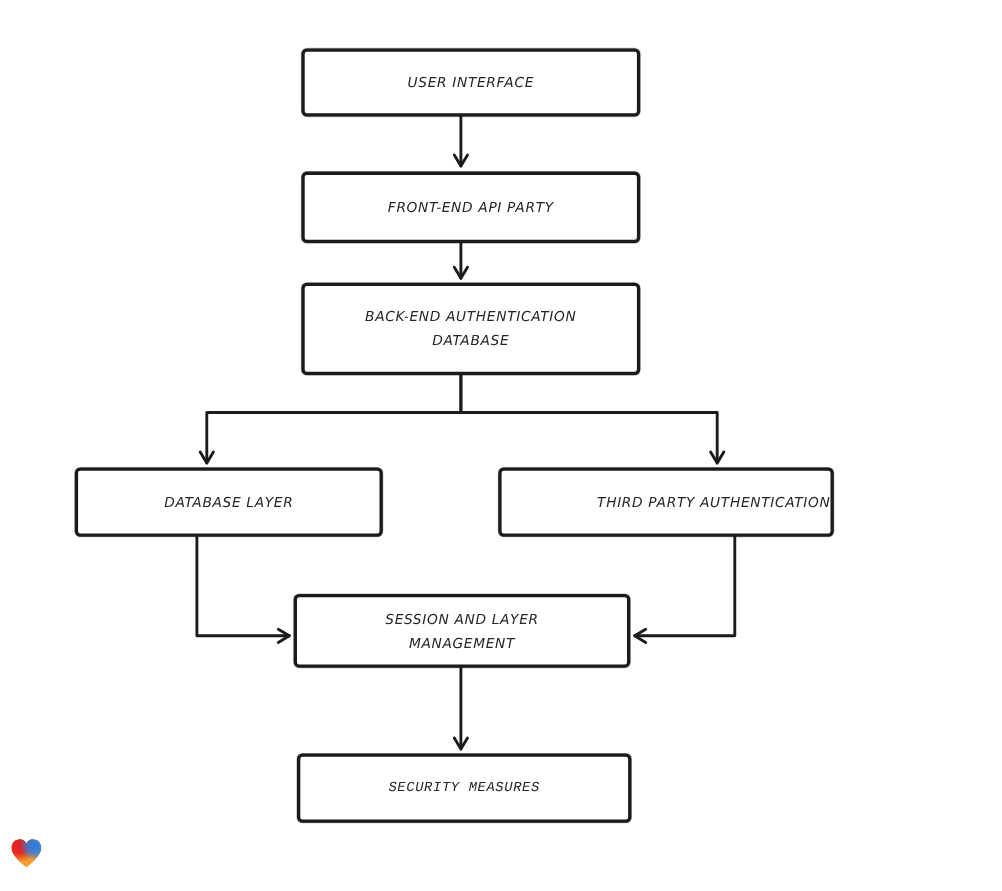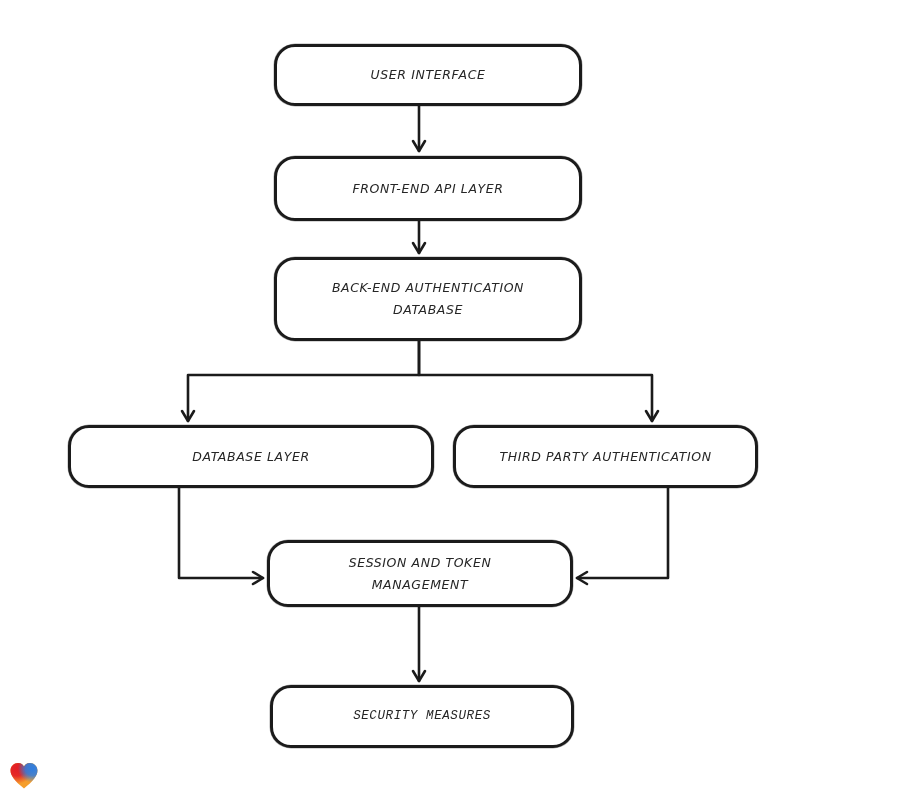--- a/index.html
+++ b/index.html
@@ -22,21 +22,21 @@
     fill: none;
     stroke: #1b1b1b;
     stroke-width: 2.6;
     stroke-linecap: round;
     stroke-linejoin: round;
   }
   .node {
     position: absolute;
     background: #ffffff;
     border: 3px solid #1b1b1b;
-    border-radius: 21px;
+    border-radius: 5px;
     display: flex;
     align-items: center;
     justify-content: center;
     text-align: center;
     box-shadow: 0 0 0 0.5px rgba(27,27,27,0.35);
   }
   .node-label {
     font-size: 12.5px;
     font-style: italic;
     letter-spacing: 0.6px;
@@ -70,38 +70,38 @@
     <path d="M179 488 L179 578 L263 578" marker-end="url(#arrowhead)"></path>
     <path d="M668 488 L668 578 L577 578" marker-end="url(#arrowhead)"></path>
     <path d="M419 607 L419 681" marker-end="url(#arrowhead)"></path>
   </svg>
 
   <div class="node" style="left:274px; top:44px; width:308px; height:62px;">
     <span class="node-label">USER INTERFACE</span>
   </div>
 
   <div class="node" style="left:274px; top:156px; width:308px; height:65px;">
-    <span class="node-label">FRONT-END API LAYER</span>
+    <span class="node-label">FRONT-END API PARTY</span>
   </div>
 
   <div class="node" style="left:274px; top:257px; width:308px; height:84px;">
     <span class="node-label">BACK-END AUTHENTICATION
 DATABASE</span>
   </div>
 
-  <div class="node" style="left:68px; top:425px; width:366px; height:63px;">
+  <div class="node" style="left:68px; top:425px; width:280px; height:63px;">
     <span class="node-label">DATABASE LAYER</span>
   </div>
 
-  <div class="node" style="left:453px; top:425px; width:305px; height:63px;">
+  <div class="node" style="left:453px; top:425px; width:305px; height:63px;justify-content:flex-end;">
     <span class="node-label">THIRD PARTY AUTHENTICATION</span>
   </div>
 
   <div class="node" style="left:267px; top:540px; width:306px; height:67px;">
-    <span class="node-label">SESSION AND TOKEN
+    <span class="node-label">SESSION AND LAYER
 MANAGEMENT</span>
   </div>
 
   <div class="node" style="left:270px; top:685px; width:304px; height:63px;font-family:Liberation Mono, monospace;">
     <span class="node-label">SECURITY MEASURES</span>
   </div>
 
   <svg class="watermark" viewBox="0 0 32 30" xmlns="http://www.w3.org/2000/svg">
     <defs>
       <radialGradient id="heart-red" cx="0.24" cy="0.2" r="0.62">

